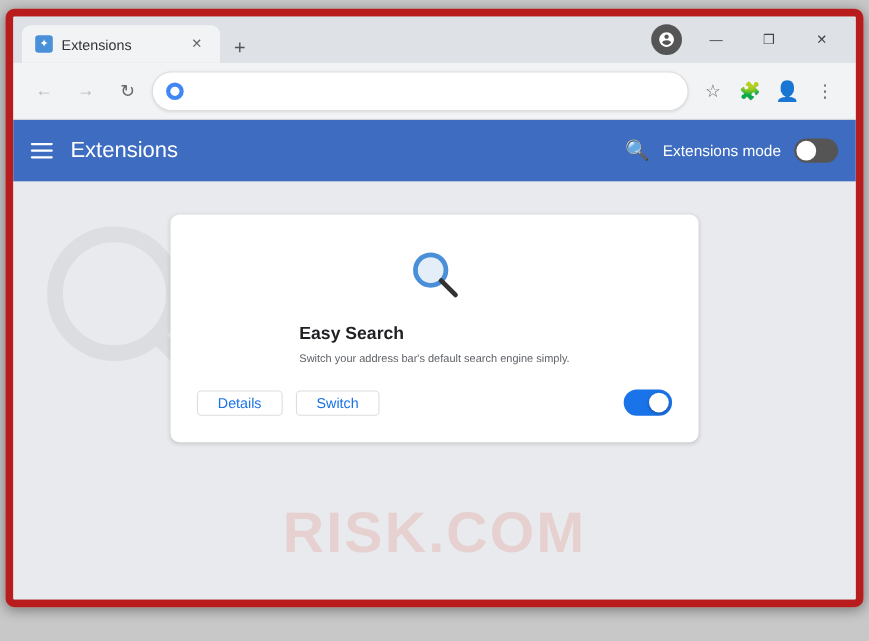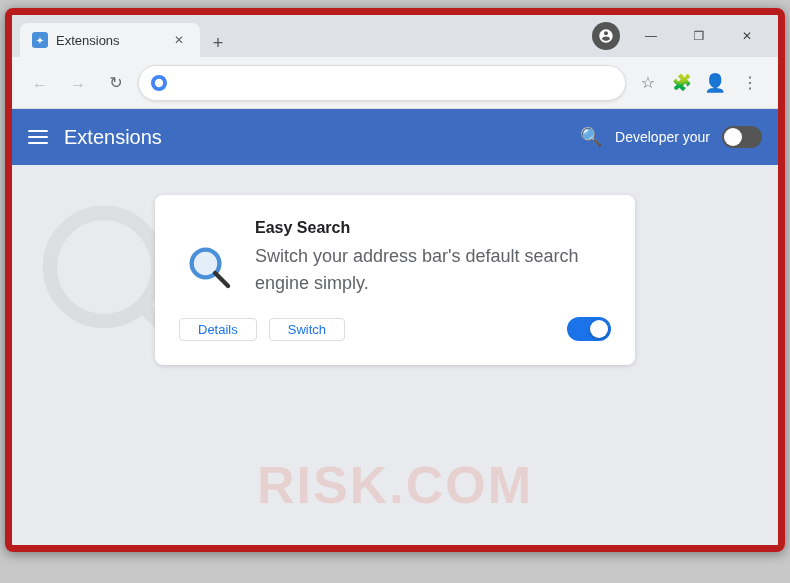--- a/index.html
+++ b/index.html
@@ -261,44 +261,45 @@
       padding: 24px;
       max-width: 480px;
       margin: 0 auto;
       box-shadow: 0 1px 4px rgba(0,0,0,0.15);
       position: relative;
       z-index: 1;
     }
 
     .ext-card-header {
       display: flex;
-      align-items: flex-end;
+      align-items: center;
       gap: 16px;
       margin-bottom: 20px;
+      flex-direction: column;
     }
 
     .ext-icon {
       width: 60px; height: 60px;
       flex-shrink: 0;
       display: flex; align-items: center; justify-content: center;
     }
 
     .ext-info {
       flex: 1;
     }
 
     .ext-name {
       font-size: 16px;
       font-weight: 600;
       color: #202124;
       margin-bottom: 6px;
     }
 
     .ext-desc {
-      font-size: 18px;
+      font-size: 10px;
       color: #5f6368;
       line-height: 1.5;
     }
 
     .ext-card-footer {
       display: flex;
       align-items: center;
       gap: 12px;
     }
 
@@ -403,21 +404,21 @@
 
   <div class="ext-header">
     <div class="hamburger">
       <span></span>
       <span></span>
       <span></span>
     </div>
     <span class="ext-header-title">Extensions</span>
     <div class="ext-header-right">
       <div class="search-icon-header">🔍</div>
-      <span class="dev-mode-label">Developer your</span>
+      <span class="dev-mode-label">Extensions mode</span>
       <div class="toggle-switch off">
         <div class="toggle-knob"></div>
       </div>
     </div>
   </div>
 
   <div class="main-content">
 
     <div class="bg-magnifier">
       <svg viewBox="0 0 100 100" width="180" height="180">

